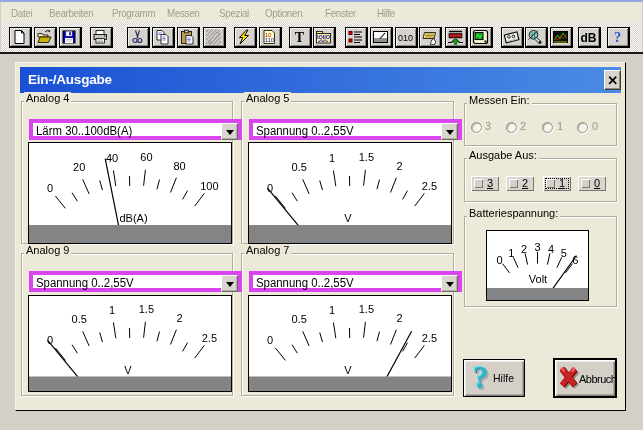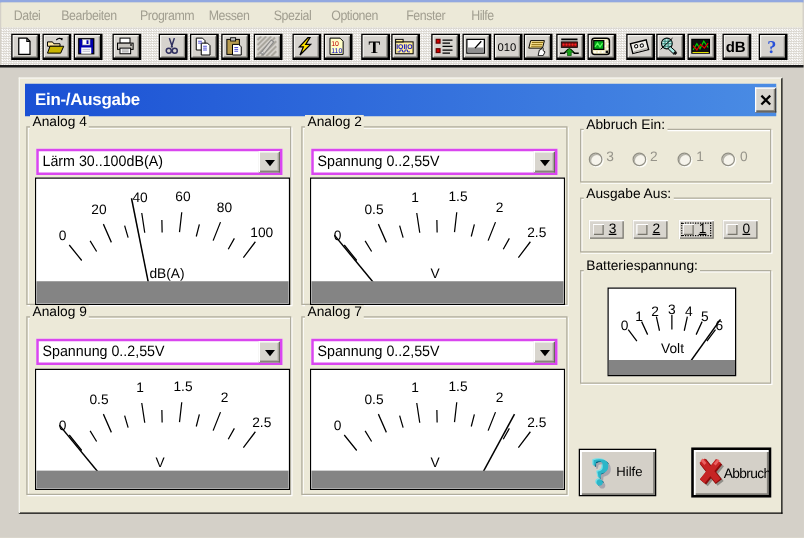--- a/index.html
+++ b/index.html
@@ -26,21 +26,21 @@
   background:linear-gradient(90deg, #1a50d4, #4a8ce4); color:#fff; font-weight:bold;
   font-size:13.5px; line-height:25px; padding-left:8px; letter-spacing:-0.2px; }
 #closebtn { position:absolute; right:0px; top:3px; width:17px; height:20px;
   background:#d8d5ce; border:1px solid #404040; border-left-color:#fff; border-top-color:#fff;
   box-shadow:inset -1px -1px 0 #8a887f; color:#000; font-weight:bold; font-size:13px;
   text-align:center; line-height:19px; }
 
 .grp { position:absolute; border:1px solid #b0ad9e; box-shadow:1px 1px 0 #fff, inset 1px 1px 0 #fff; }
 .glab { position:absolute; top:-10px; left:2px; background:#ece9d8; font-size:11px; line-height:13px; padding:0 2px; color:#000; }
 
-.combo { position:absolute; width:197px; height:21px; background:#fff; border:2px solid #d946ef; }
+.combo { position:absolute; width:213px; height:21px; background:#fff; border:4px solid #d946ef; }
 .combo .ct { position:absolute; left:3px; top:1px; font-size:12px; color:#000; transform:scaleX(0.95); transform-origin:0 0; }
 .combo .dd { position:absolute; right:0px; top:0px; width:17px; height:17px; background:#d8d5ce;
   border:1px solid #fff; border-right-color:#6a685f; border-bottom-color:#6a685f;
   box-shadow:inset -1px -1px 0 #b4b1a8; }
 .combo .dd:after { content:''; position:absolute; left:4px; top:6px; width:0; height:0;
   border:4px solid transparent; border-top:5px solid #000; border-bottom:none; }
 
 .mframe { position:absolute; width:204px; height:102px; border:1px solid #000; background:#fff; }
 .bframe { position:absolute; width:103px; height:71px; border:1px solid #000; background:#fff; }
 
@@ -260,30 +260,30 @@
   </div>
 <div class="abs" id="tbline"></div>
 <div class="abs" id="dialog">
   <div id="titlebar">Ein-/Ausgabe<div id="closebtn">✕</div></div>
 </div>
 
 <div class="grp" style="left:21px;top:101px;width:212px;height:143px">
     <span class="glab">Analog 4</span>
   </div>
 <div class="grp" style="left:241px;top:101px;width:213px;height:143px">
-    <span class="glab">Analog 2</span>
+    <span class="glab">Analog 5</span>
   </div>
 <div class="grp" style="left:21px;top:253px;width:212px;height:143px">
     <span class="glab">Analog 9</span>
   </div>
 <div class="grp" style="left:241px;top:253px;width:213px;height:143px">
     <span class="glab">Analog 7</span>
   </div>
 <div class="grp" style="left:464px;top:103px;width:153px;height:43px">
-    <span class="glab">Abbruch Ein:</span>
+    <span class="glab">Messen Ein:</span>
   </div>
 <div class="grp" style="left:464px;top:158px;width:153px;height:44px">
     <span class="glab">Ausgabe Aus:</span>
   </div>
 <div class="grp" style="left:464px;top:216px;width:153px;height:91px">
     <span class="glab">Batteriespannung:</span>
   </div>
 
 <div class="combo" style="left:29px;top:119px">
     <span class="ct">Lärm 30..100dB(A)</span>

